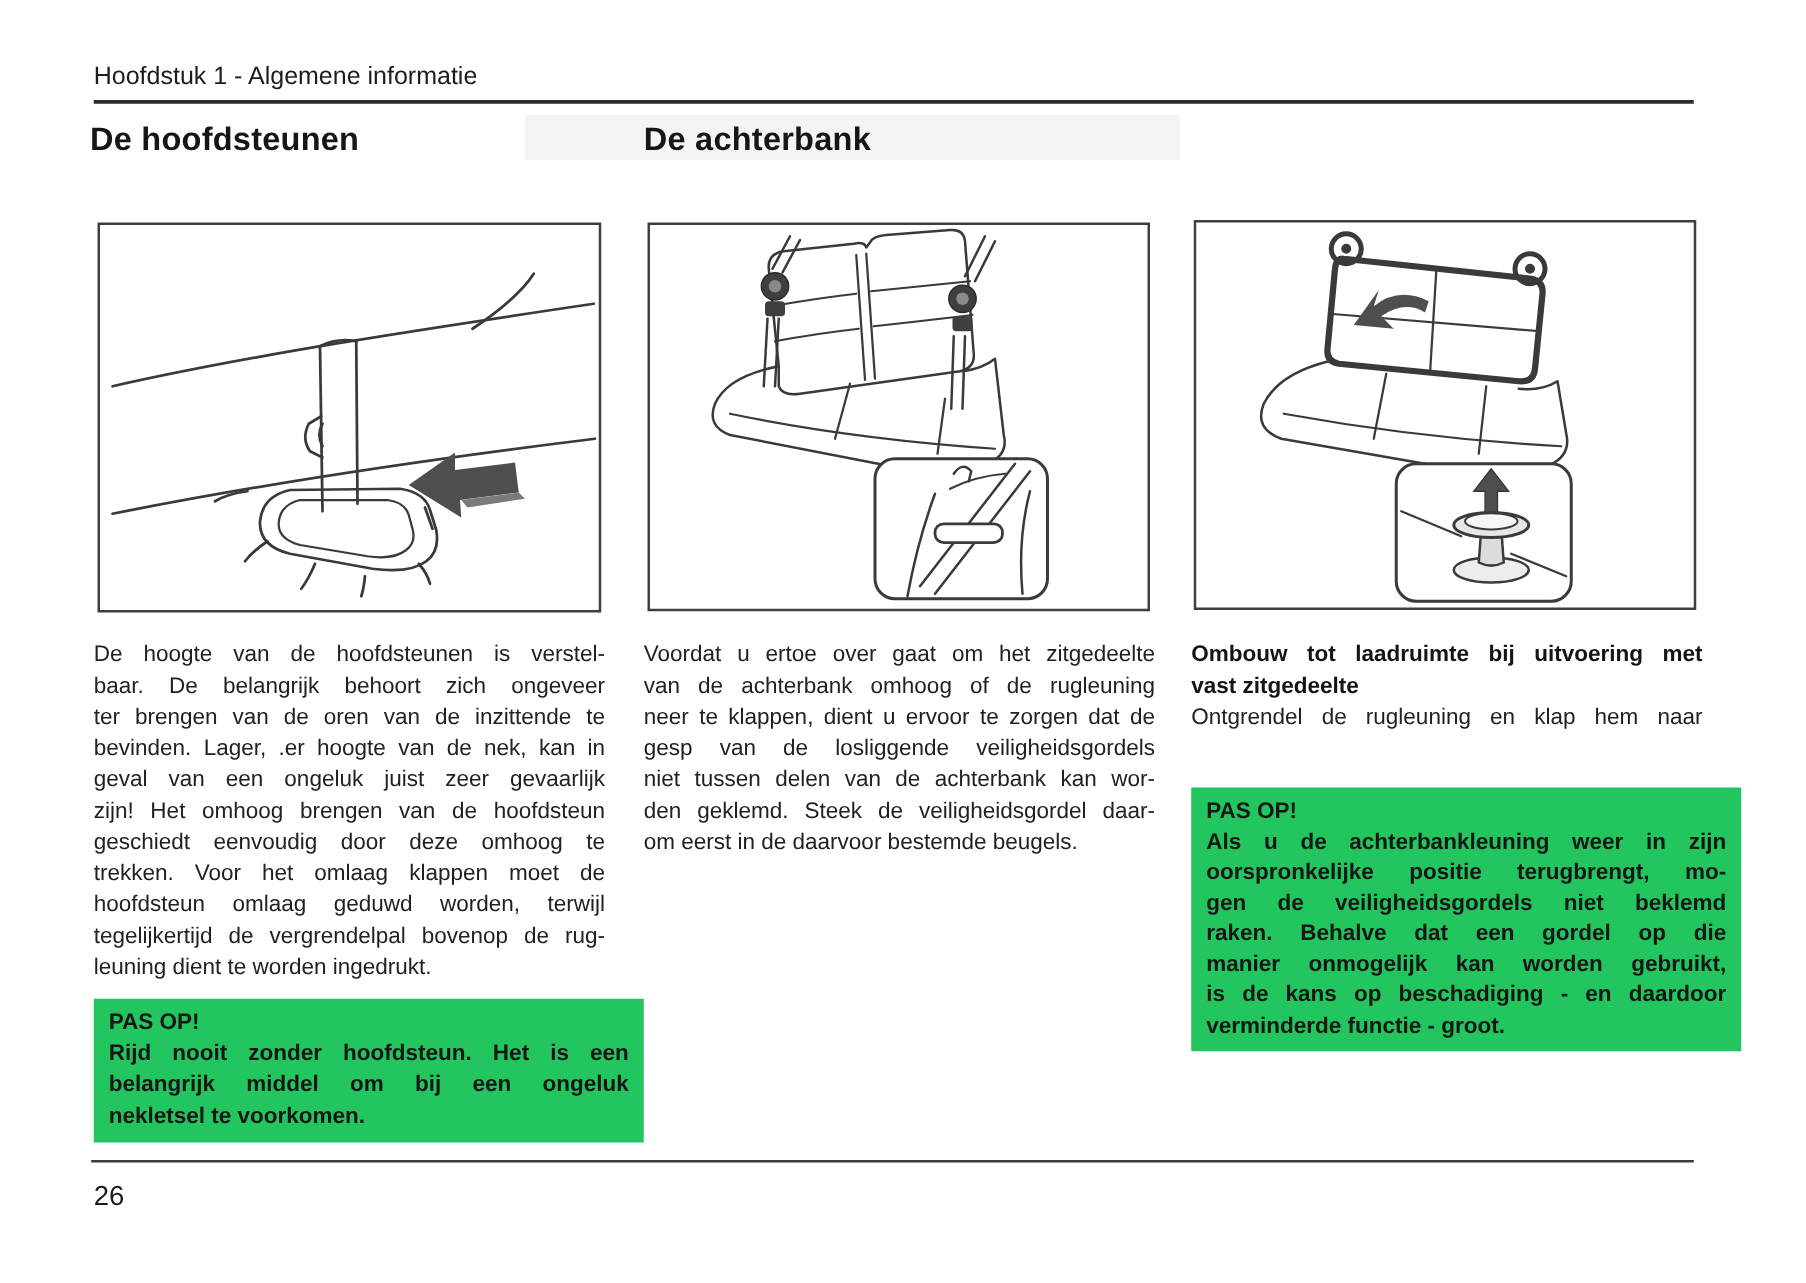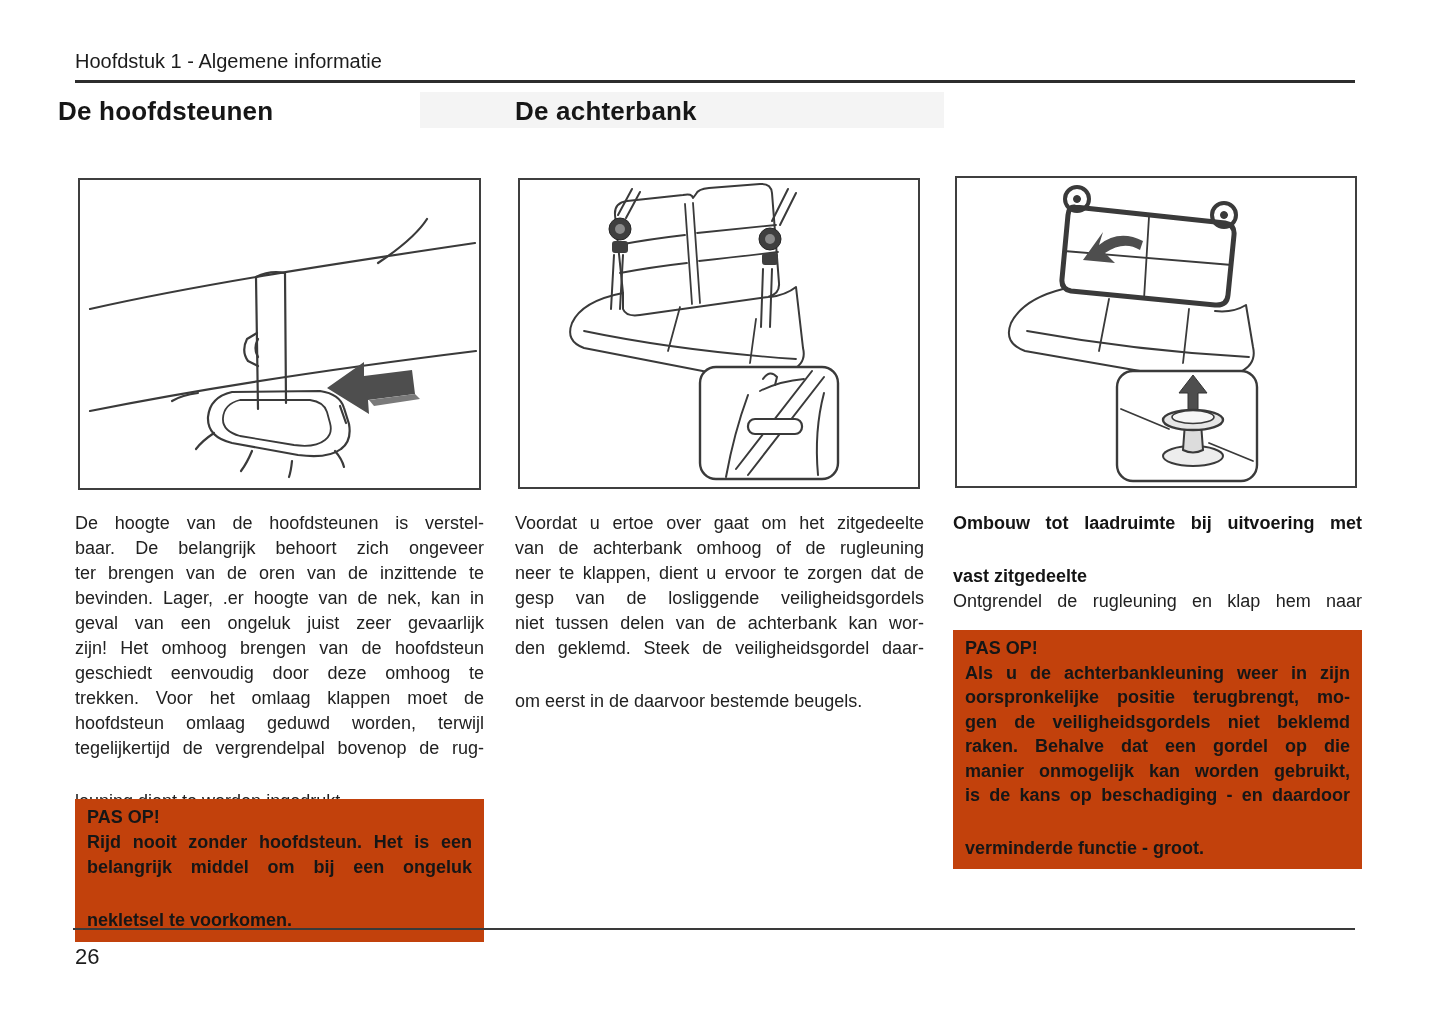--- a/index.html
+++ b/index.html
@@ -5,36 +5,36 @@
   html,body{margin:0;padding:0;}
   body{
     width:1445px;height:1026px;background:#ffffff;position:relative;
     font-family:"Liberation Sans", sans-serif;color:#1f1f1f;overflow:hidden;
   }
   .abs{position:absolute;}
   .header-text{left:75px;top:50px;font-size:20px;color:#1c1c1c;}
   .header-rule{left:75px;top:80px;width:1280px;height:3px;background:#2d2d2d;}
   .heading-band{left:420px;top:92px;width:524px;height:36px;background:#f4f4f4;}
   .section-heading{top:96px;font-size:26px;font-weight:bold;color:#161616;letter-spacing:0.2px;}
-  .h-left{left:58px;}
+  .h-left{left:72px;}
   .h-right{left:515px;}
   .figure{border:2px solid #3f3f3f;background:#fff;}
   .fig1{left:78px;top:178px;width:399px;height:308px;}
   .fig2{left:518px;top:178px;width:398px;height:307px;}
   .fig3{left:955px;top:176px;width:398px;height:308px;}
   .figure svg{display:block;width:100%;height:100%;}
   .textcol{width:409px;font-size:18px;line-height:25px;color:#212121;}
   .col1{left:75px;top:511px;}
   .col2{left:515px;top:511px;}
   .col3{left:953px;top:511px;}
   .tline{text-align:justify;text-align-last:justify;white-space:normal;}
-  .tline-last{text-align-last:left;margin-top:28px;}
+  .tline-last{text-align-last:left;}
   .subheading{font-weight:bold;color:#141414;}
   .warning{
-    background:#c2410c;width:409px;box-sizing:border-box;
+    background:#22c55e;width:440px;box-sizing:border-box;
     padding:6px 12px 9px 12px;font-weight:bold;font-size:18px;
     line-height:25px;color:#161616;
   }
   .warn1{left:75px;top:799px;}
   .warn3{left:953px;top:630px;line-height:24.5px;}
   .warn-title{text-align:left;}
   .footer-rule{left:73px;top:928px;width:1282px;height:2px;background:#3a3a3a;}
   .page-number{left:75px;top:944px;font-size:22px;color:#1c1c1c;}
 </style>
 </head>

